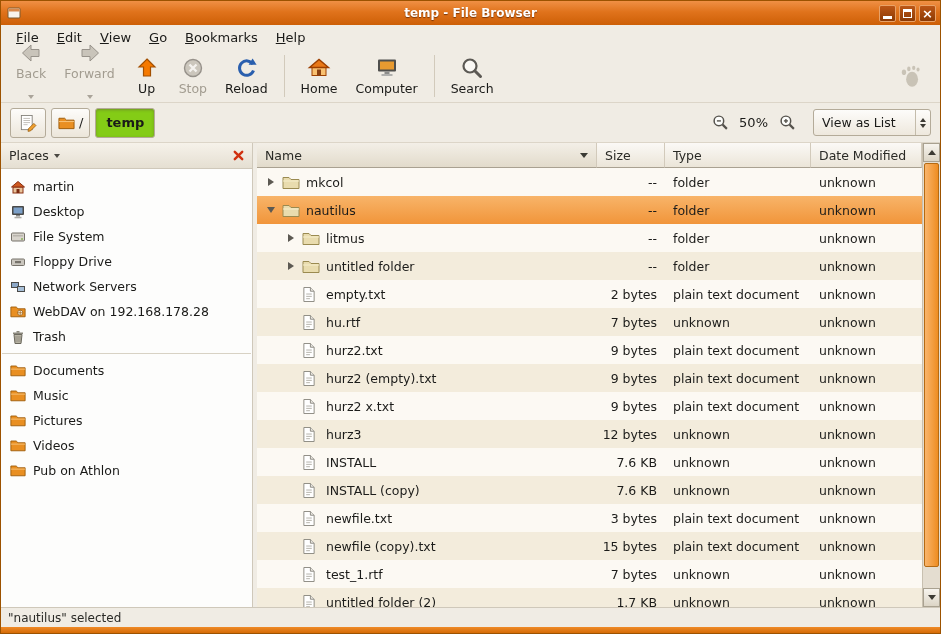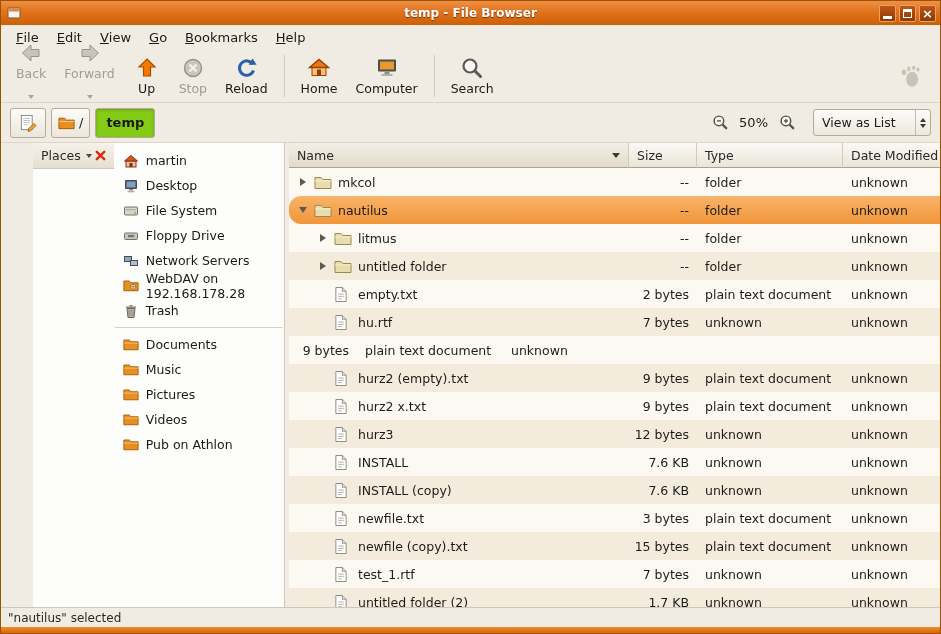--- a/index.html
+++ b/index.html
@@ -62,21 +62,21 @@
   .combo-step{ width:15px; height:100%; border-left:1px solid #c4bcab; display:flex;
     flex-direction:column; align-items:center; justify-content:center; gap:2px; }
   .step-up{ width:0;height:0;border-bottom:4px solid #3c3a34;border-left:3.5px solid transparent;border-right:3.5px solid transparent; }
   .step-down{ width:0;height:0;border-top:4px solid #3c3a34;border-left:3.5px solid transparent;border-right:3.5px solid transparent; }
 
   
   .main{ flex:1; display:flex; min-height:0; }
 
   
   .sidebar{ width:252px; flex:0 0 252px; background:#fdfdfc; border-right:1px solid #cfc8ba;
-    display:flex; flex-direction:row;margin-left:32px; }
+    display:flex; flex-direction:column; }
   .side-gap{ width:4px; flex:0 0 4px; background:#f0ece4; }
   .side-header{ height:26px; flex:0 0 26px; display:flex; align-items:center; padding:0 5px 0 8px;
     background:linear-gradient(180deg,#f6f2ea,#e5dfd2); border-bottom:1px solid #cfc8ba; }
   .side-header .ph-label{ font-size:12.5px; color:#2a2a26; }
   .ph-arrow{ width:0; height:0; border-top:4px solid #4a4842; border-left:3.5px solid transparent;
     border-right:3.5px solid transparent; margin-left:5px; }
   .side-close{ margin-left:auto; width:17px; height:17px; display:flex; align-items:center;
     justify-content:center; border-radius:2px; }
   .side-items{ padding-top:5px; }
   .side-item{ height:25px; display:flex; align-items:center; padding-left:9px; gap:7px;
@@ -95,21 +95,21 @@
   .sort-arrow{ margin-left:auto; margin-right:8px; width:0; height:0; border-top:5px solid #3a3a34;
     border-left:4px solid transparent; border-right:4px solid transparent; }
   .c-name{ width:340px; flex:0 0 340px; }
   .c-size{ width:68px; flex:0 0 68px; }
   .c-type{ width:146px; flex:0 0 146px; }
   .c-mod{ width:111px; flex:0 0 111px; }
   .rows{ flex:1; overflow:hidden; }
   .row{ height:28px; display:flex; align-items:center; font-size:12.5px; color:#1c1c1a; }
   .row.even{ background:#fcf9f3; }
   .row.odd{ background:#f3ecdc; }
-  .row.selected{ background:linear-gradient(180deg,#f8b469 0%,#f1953a 100%);border-radius:12px; }
+  .row.selected{ background:linear-gradient(180deg,#f8b469 0%,#f1953a 100%); }
   .cell-name{ width:340px; flex:0 0 340px; display:flex; align-items:center; overflow:hidden; }
   .cell-size{ width:68px; flex:0 0 68px; text-align:right; padding-right:8px; }
   .cell-type{ width:146px; flex:0 0 146px; padding-left:8px; }
   .cell-mod{ width:111px; flex:0 0 111px; padding-left:8px; }
   .indent{ display:inline-block; height:1px; }
   .expslot{ width:16px; flex:0 0 16px; display:flex; align-items:center; justify-content:center; }
   .exp-collapsed{ width:0; height:0; border-left:6px solid #5c5952; border-top:4.5px solid transparent;
     border-bottom:4.5px solid transparent; }
   .exp-expanded{ width:0; height:0; border-top:6px solid #5c5952; border-left:4.5px solid transparent;
     border-right:4.5px solid transparent; }
@@ -517,20 +517,30 @@
                     <path d="M9 1 v4 h4" fill="#e8e6e0" stroke="#8a887f"></path>
                     <path d="M4.5 8 h6 M4.5 10.5 h6 M4.5 13 h4" stroke="#b0aea6"></path>
                   </svg></span>
                 <span class="fname">hu.rtf</span>
               </div>
               <div class="cell-size">7 bytes</div>
               <div class="cell-type">unknown</div>
               <div class="cell-mod">unknown</div>
             </div>
             <div class="row even">
+              <div class="cell-name">
+                <span class="indent" style="width: 26px;"></span>
+                <span class="expslot"></span>
+                <span class="icon"><svg width="14" height="17" viewBox="0 0 15 17">
+                    <path d="M2 1 h7 l4 4 v11 h-11 z" fill="#ffffff" stroke="#8a887f"></path>
+                    <path d="M9 1 v4 h4" fill="#e8e6e0" stroke="#8a887f"></path>
+                    <path d="M4.5 8 h6 M4.5 10.5 h6 M4.5 13 h4" stroke="#b0aea6"></path>
+                  </svg></span>
+                <span class="fname">hurz2.txt</span>
+              </div>
               <div class="cell-size">9 bytes</div>
               <div class="cell-type">plain text document</div>
               <div class="cell-mod">unknown</div>
             </div>
             <div class="row odd">
               <div class="cell-name">
                 <span class="indent" style="width: 26px;"></span>
                 <span class="expslot"></span>
                 <span class="icon"><svg width="14" height="17" viewBox="0 0 15 17">
                     <path d="M2 1 h7 l4 4 v11 h-11 z" fill="#ffffff" stroke="#8a887f"></path>

